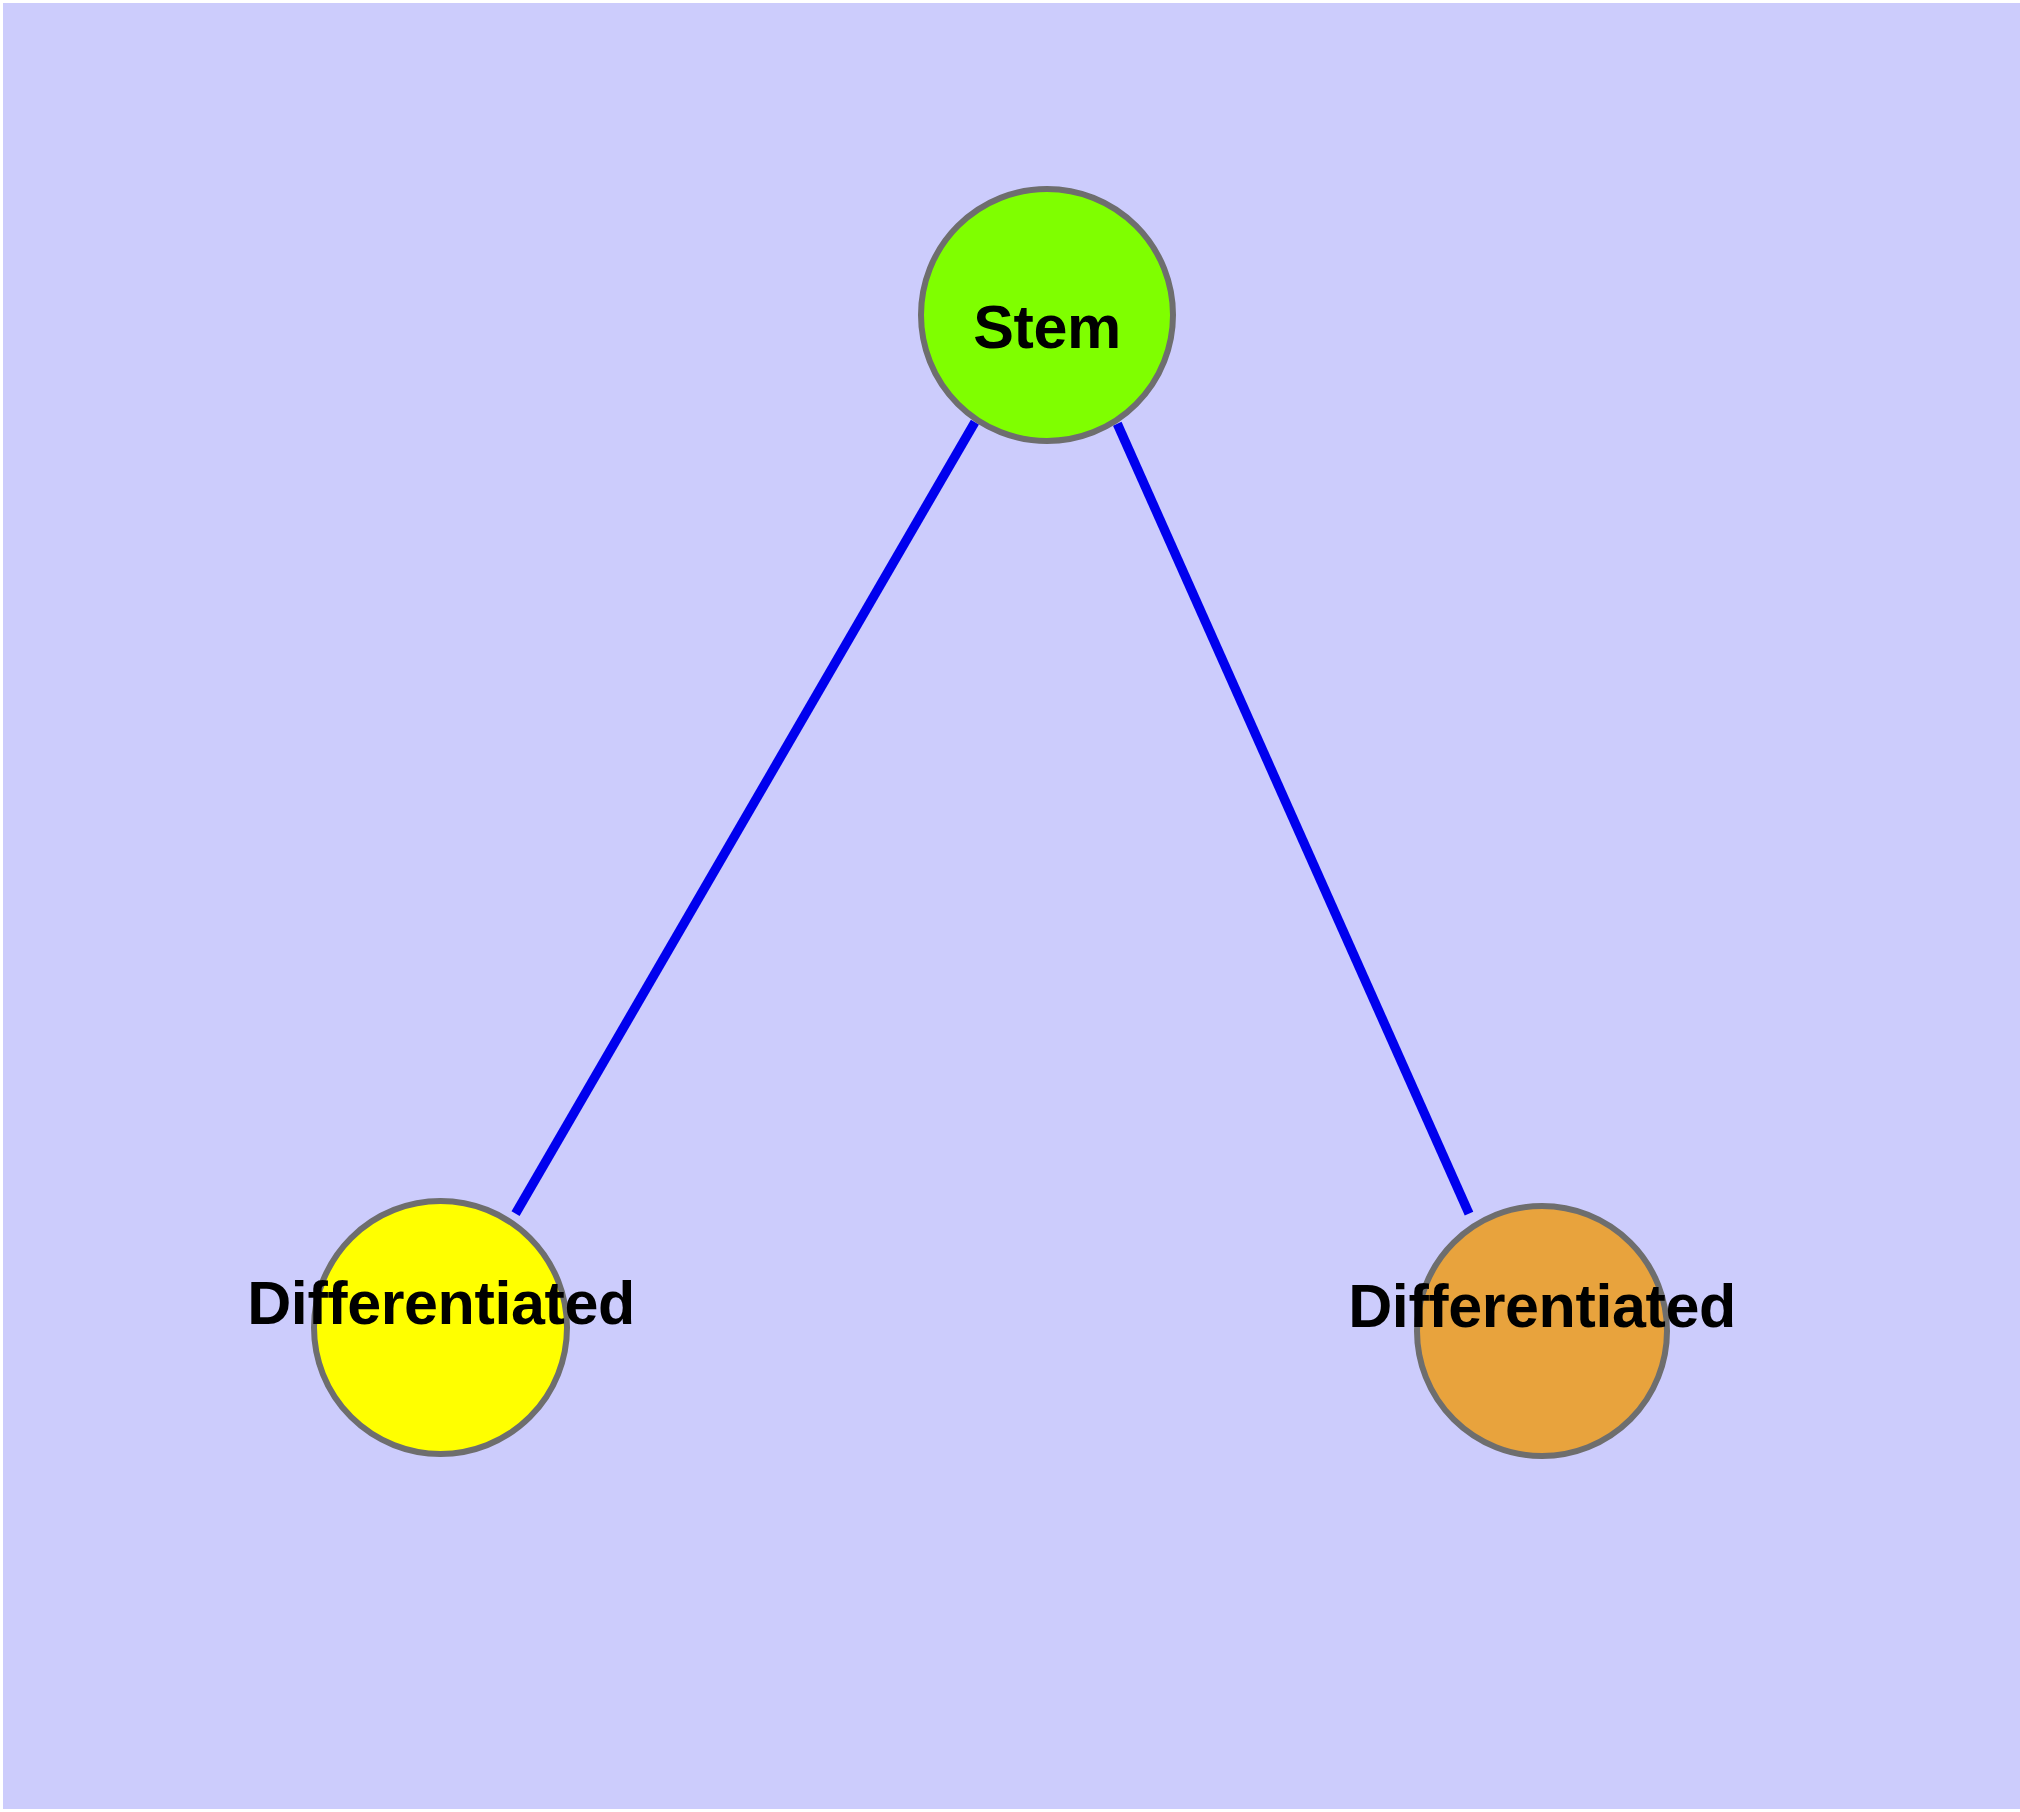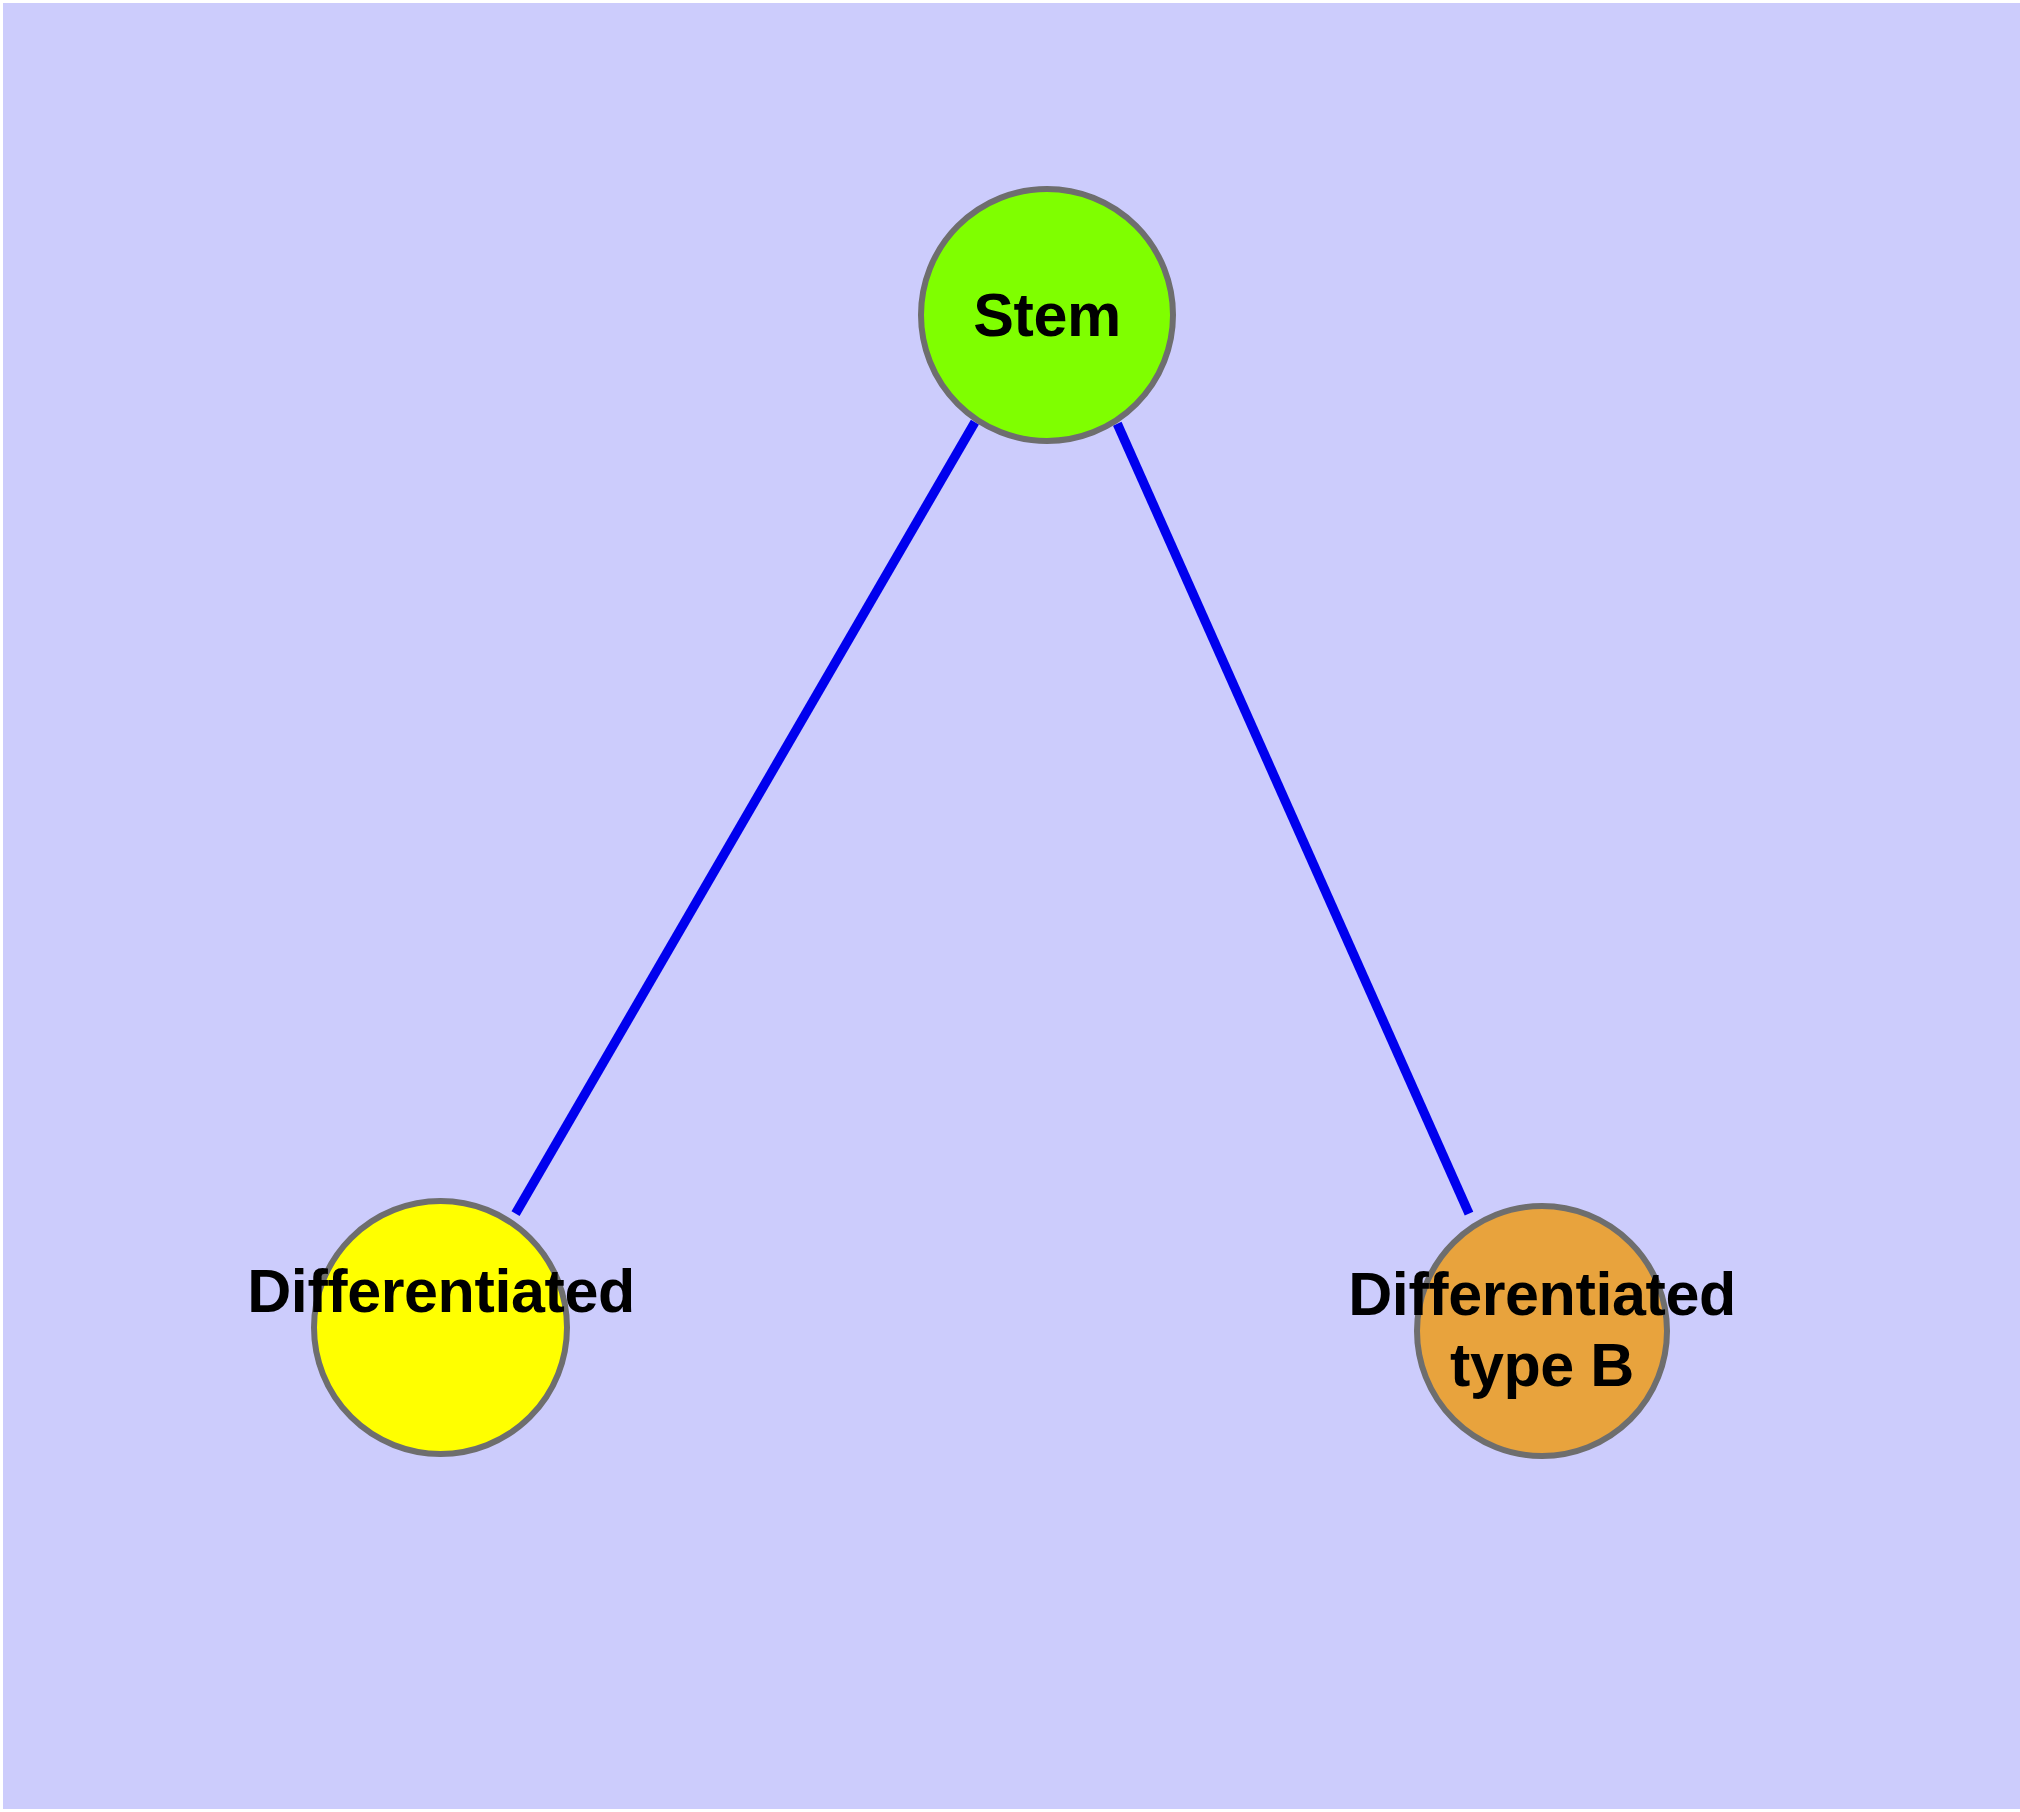--- a/index.html
+++ b/index.html
@@ -39,20 +39,21 @@
     border: 6px solid #6e6e6e;
   }
   .node-label {
     position: absolute;
     text-align: center;
     font-weight: bold;
     color: #000000;
     line-height: 1.17;
     white-space: nowrap;
     letter-spacing: -0.4px;
+    margin-top: 12px;
   }
   .node-label .lbl-line { display: block; }
 </style>
 </head>
 <body>
 
 <div id="stage" style="background: rgb(255, 255, 255); width: 2021px; height: 1812px;">
 
   <div id="panel" style="background: rgb(204, 204, 252);"></div>
 
@@ -72,18 +73,17 @@
     <div class="node-circle" id="circle-1" style="left: 311px; top: 1198px; width: 259px; height: 259px; background: rgb(255, 255, 0); border-color: rgb(110, 110, 110); border-width: 6px;"></div>
     <div class="node-label" id="label-1" style="font-size: 61px; color: rgb(0, 0, 0); width: 848px; left: 17px; top: 1256px;">
       <span class="lbl-line">Differentiated</span>
     </div>
   </div>
 
   <div class="node-group">
     <div class="node-circle" id="circle-2" style="left: 1414px; top: 1203px; width: 256px; height: 256px; background: rgb(232, 163, 61); border-color: rgb(110, 110, 110); border-width: 6px;"></div>
     <div class="node-label" id="label-2" style="font-size: 61px; color: rgb(0, 0, 0); width: 848px; left: 1118px; top: 1259px;">
       <span class="lbl-line">Differentiated</span>
-      <span class="lbl-line">type B</span>
     </div>
   </div>
 
 </div>
 
 
 </body></html>

